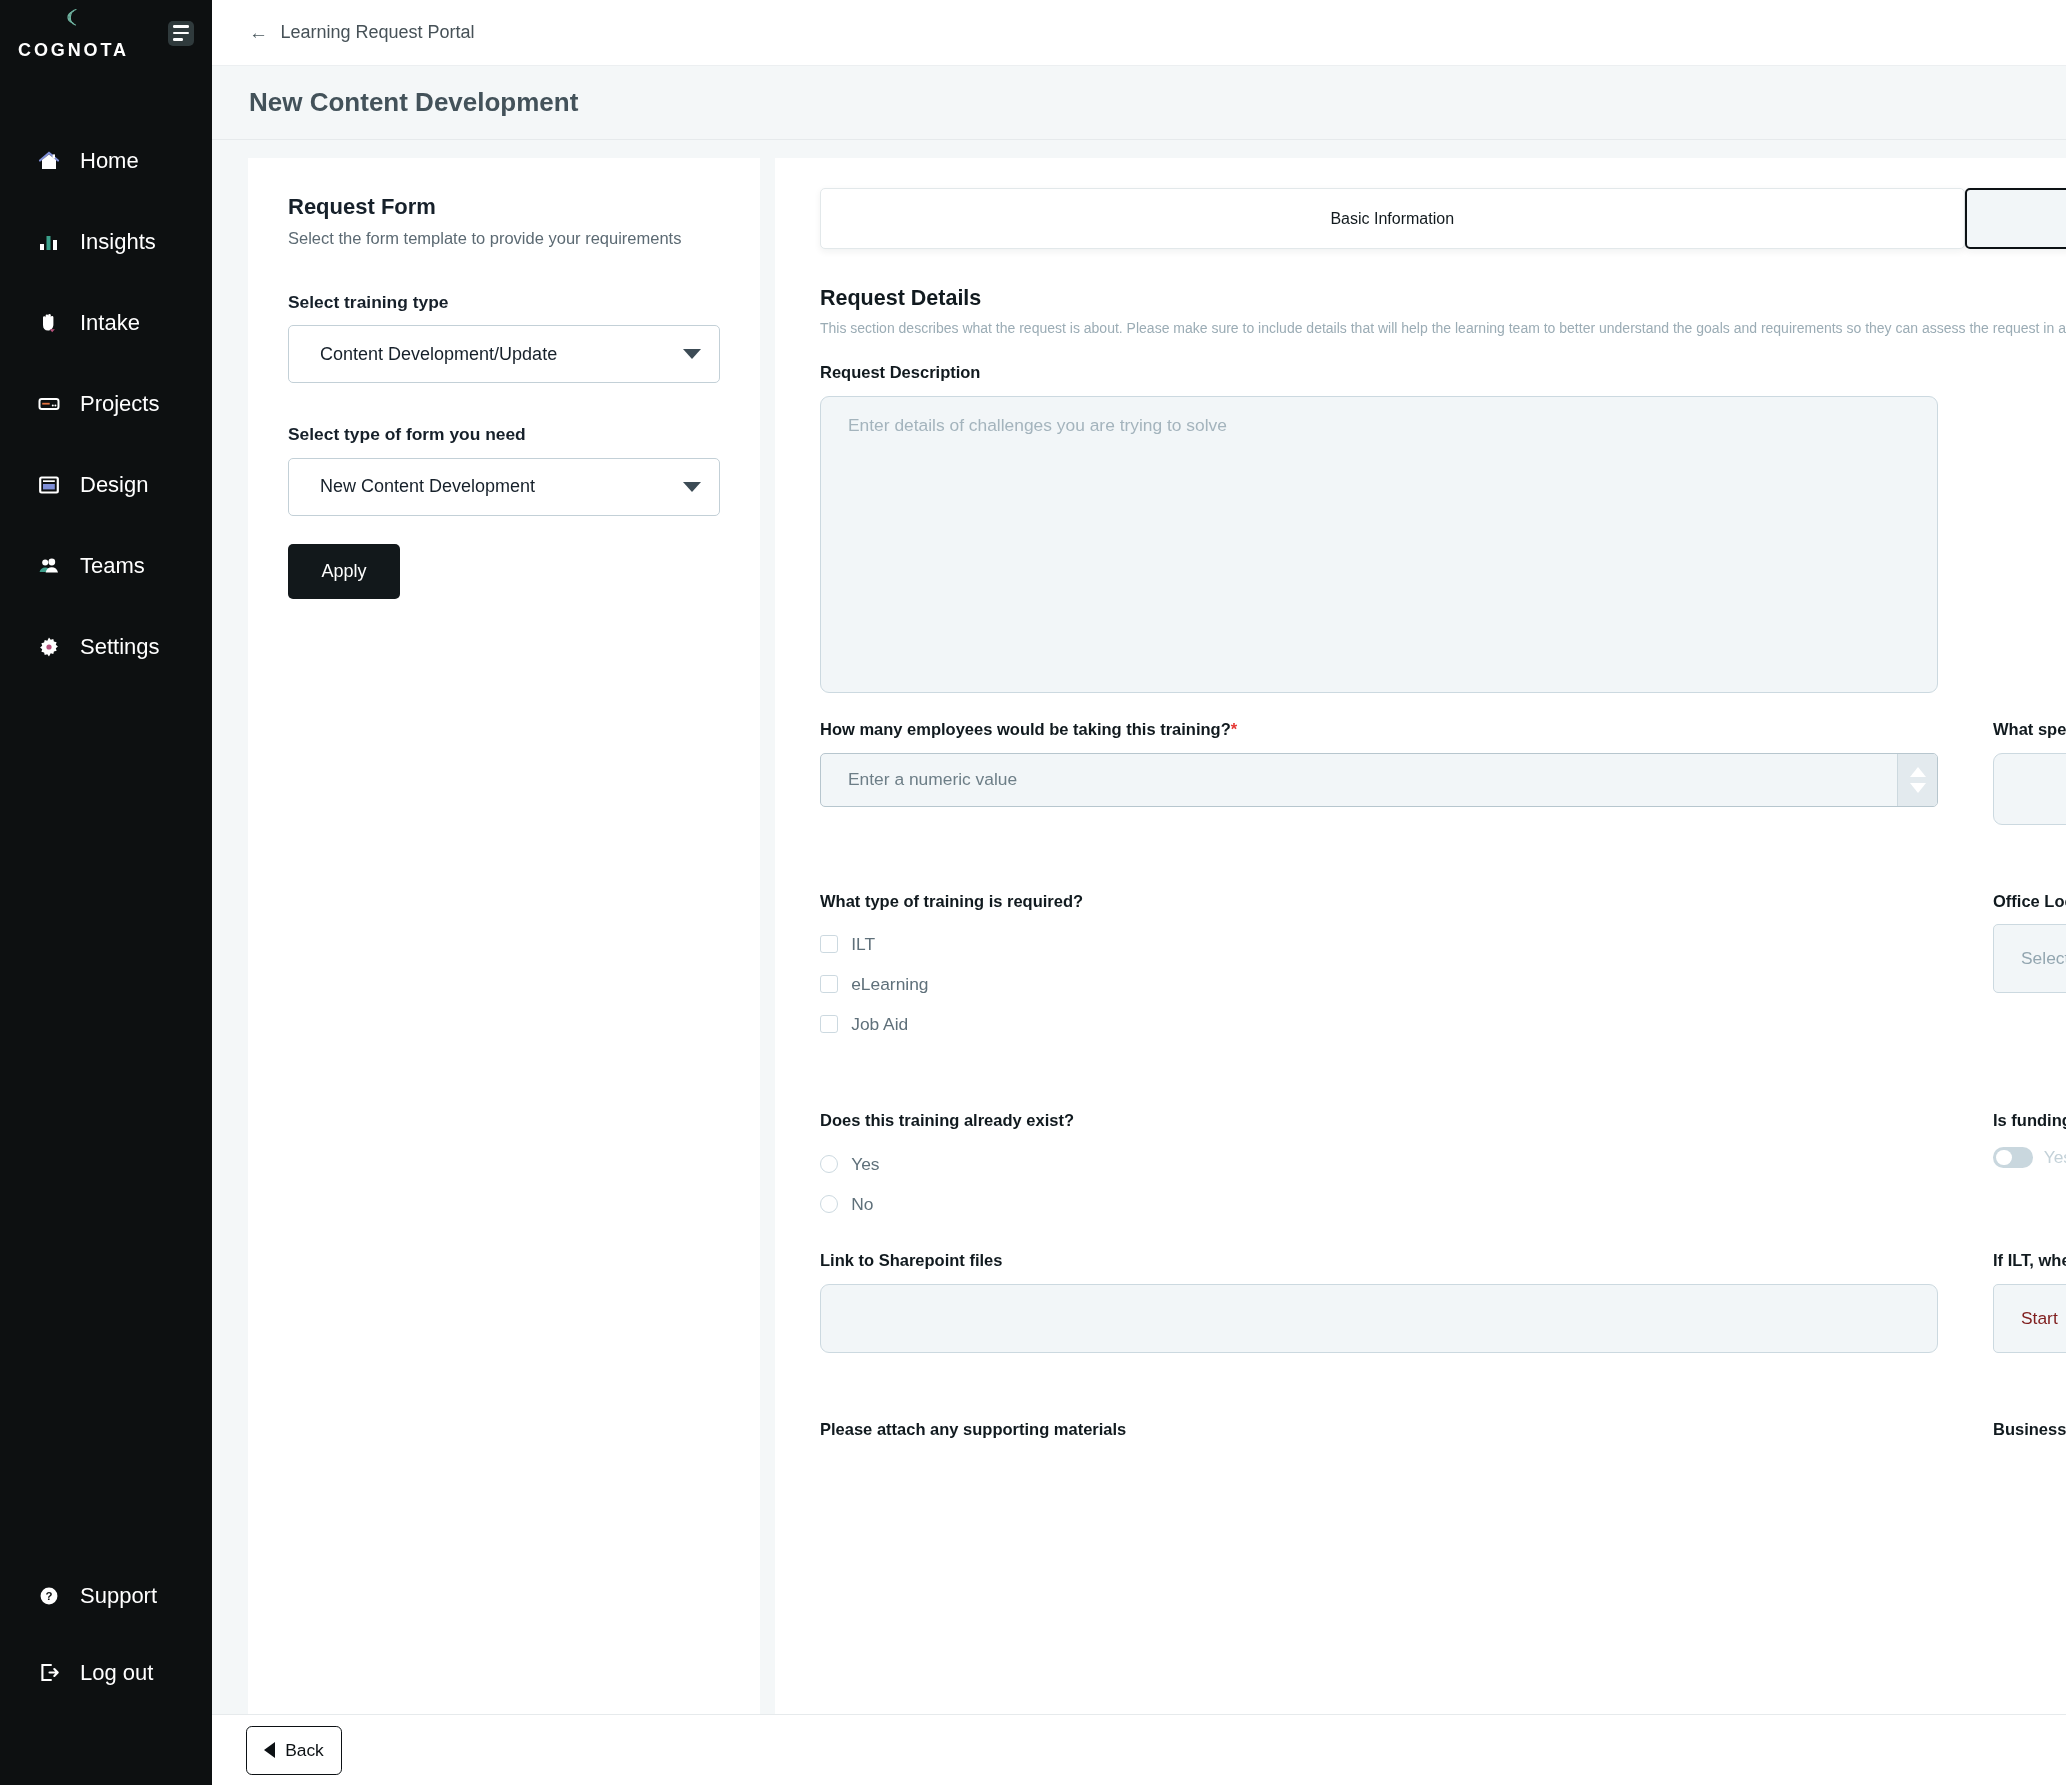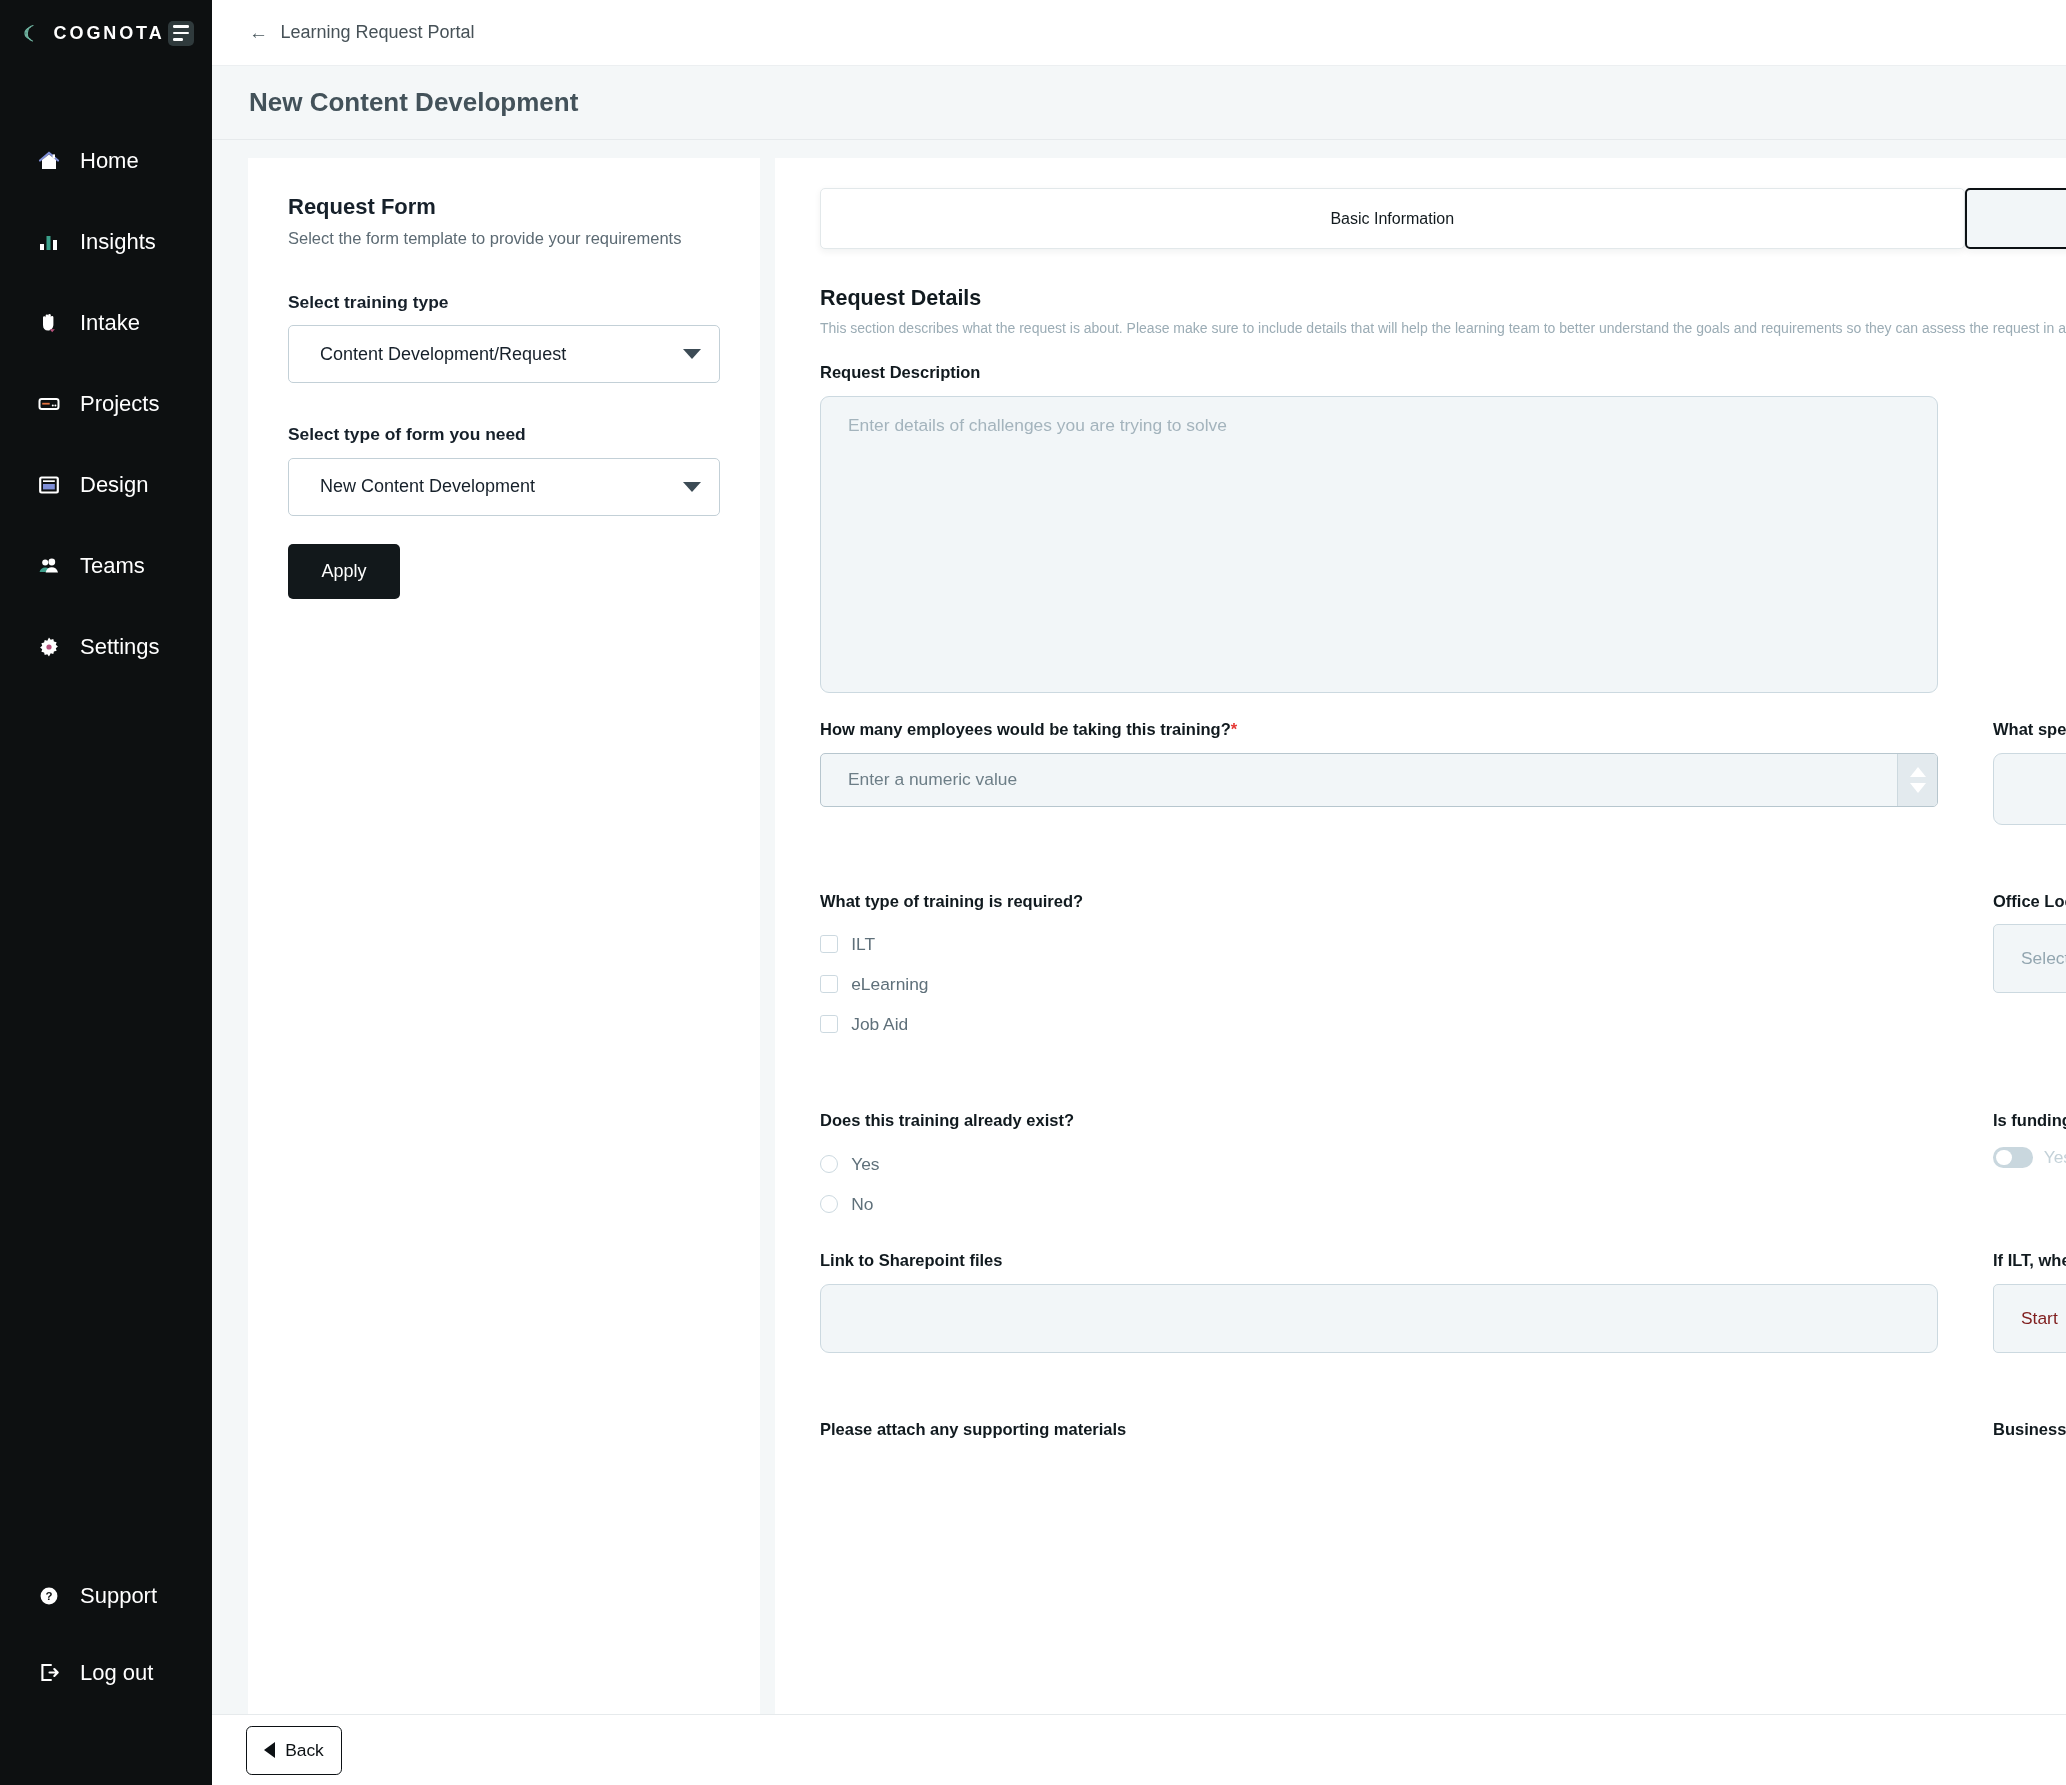--- a/index.html
+++ b/index.html
@@ -16,21 +16,21 @@
     width: 212px; height: 1785px;
     background: #0d1011;
     display: flex; flex-direction: column;
     flex: 0 0 212px;
     position: relative;
   }
   .brand-row {
     height: 66px; display: flex; align-items: center;
     padding: 0 18px 0 18px; justify-content: space-between;
   }
-  .brand-left { display: flex; align-items: center; gap: 11.6px; }
+  .brand-left { display: flex; align-items: center; gap: 11.6px; flex-direction: column; }
   .brand-mark { width: 24px; height: 24px; }
   .brand-name {
     color: #ffffff; font-size: 18px; letter-spacing: 2.9px;
     font-weight: 600;
   }
   .hamburger {
     width: 26.4px; height: 25px; border-radius: 5px;
     background: #2f3a3c; display: flex; flex-direction: column;
     align-items: flex-start; justify-content: center; gap: 3.7px; padding-left: 5px;
   }
@@ -310,21 +310,21 @@
     </div>
 
     <div class="body-area">
 
       <section class="form-card">
         <div class="fc-title">Request Form</div>
         <div class="fc-sub">Select the form template to provide your requirements</div>
 
         <div class="fc-label">Select training type</div>
         <div class="select-box">
-          <span class="select-val">Content Development/Request</span>
+          <span class="select-val">Content Development/Update</span>
           <span class="caret"></span>
         </div>
 
         <div class="fc-label">Select type of form you need</div>
         <div class="select-box">
           <span class="select-val">New Content Development</span>
           <span class="caret"></span>
         </div>
 
         <button class="apply-btn">Apply</button>

